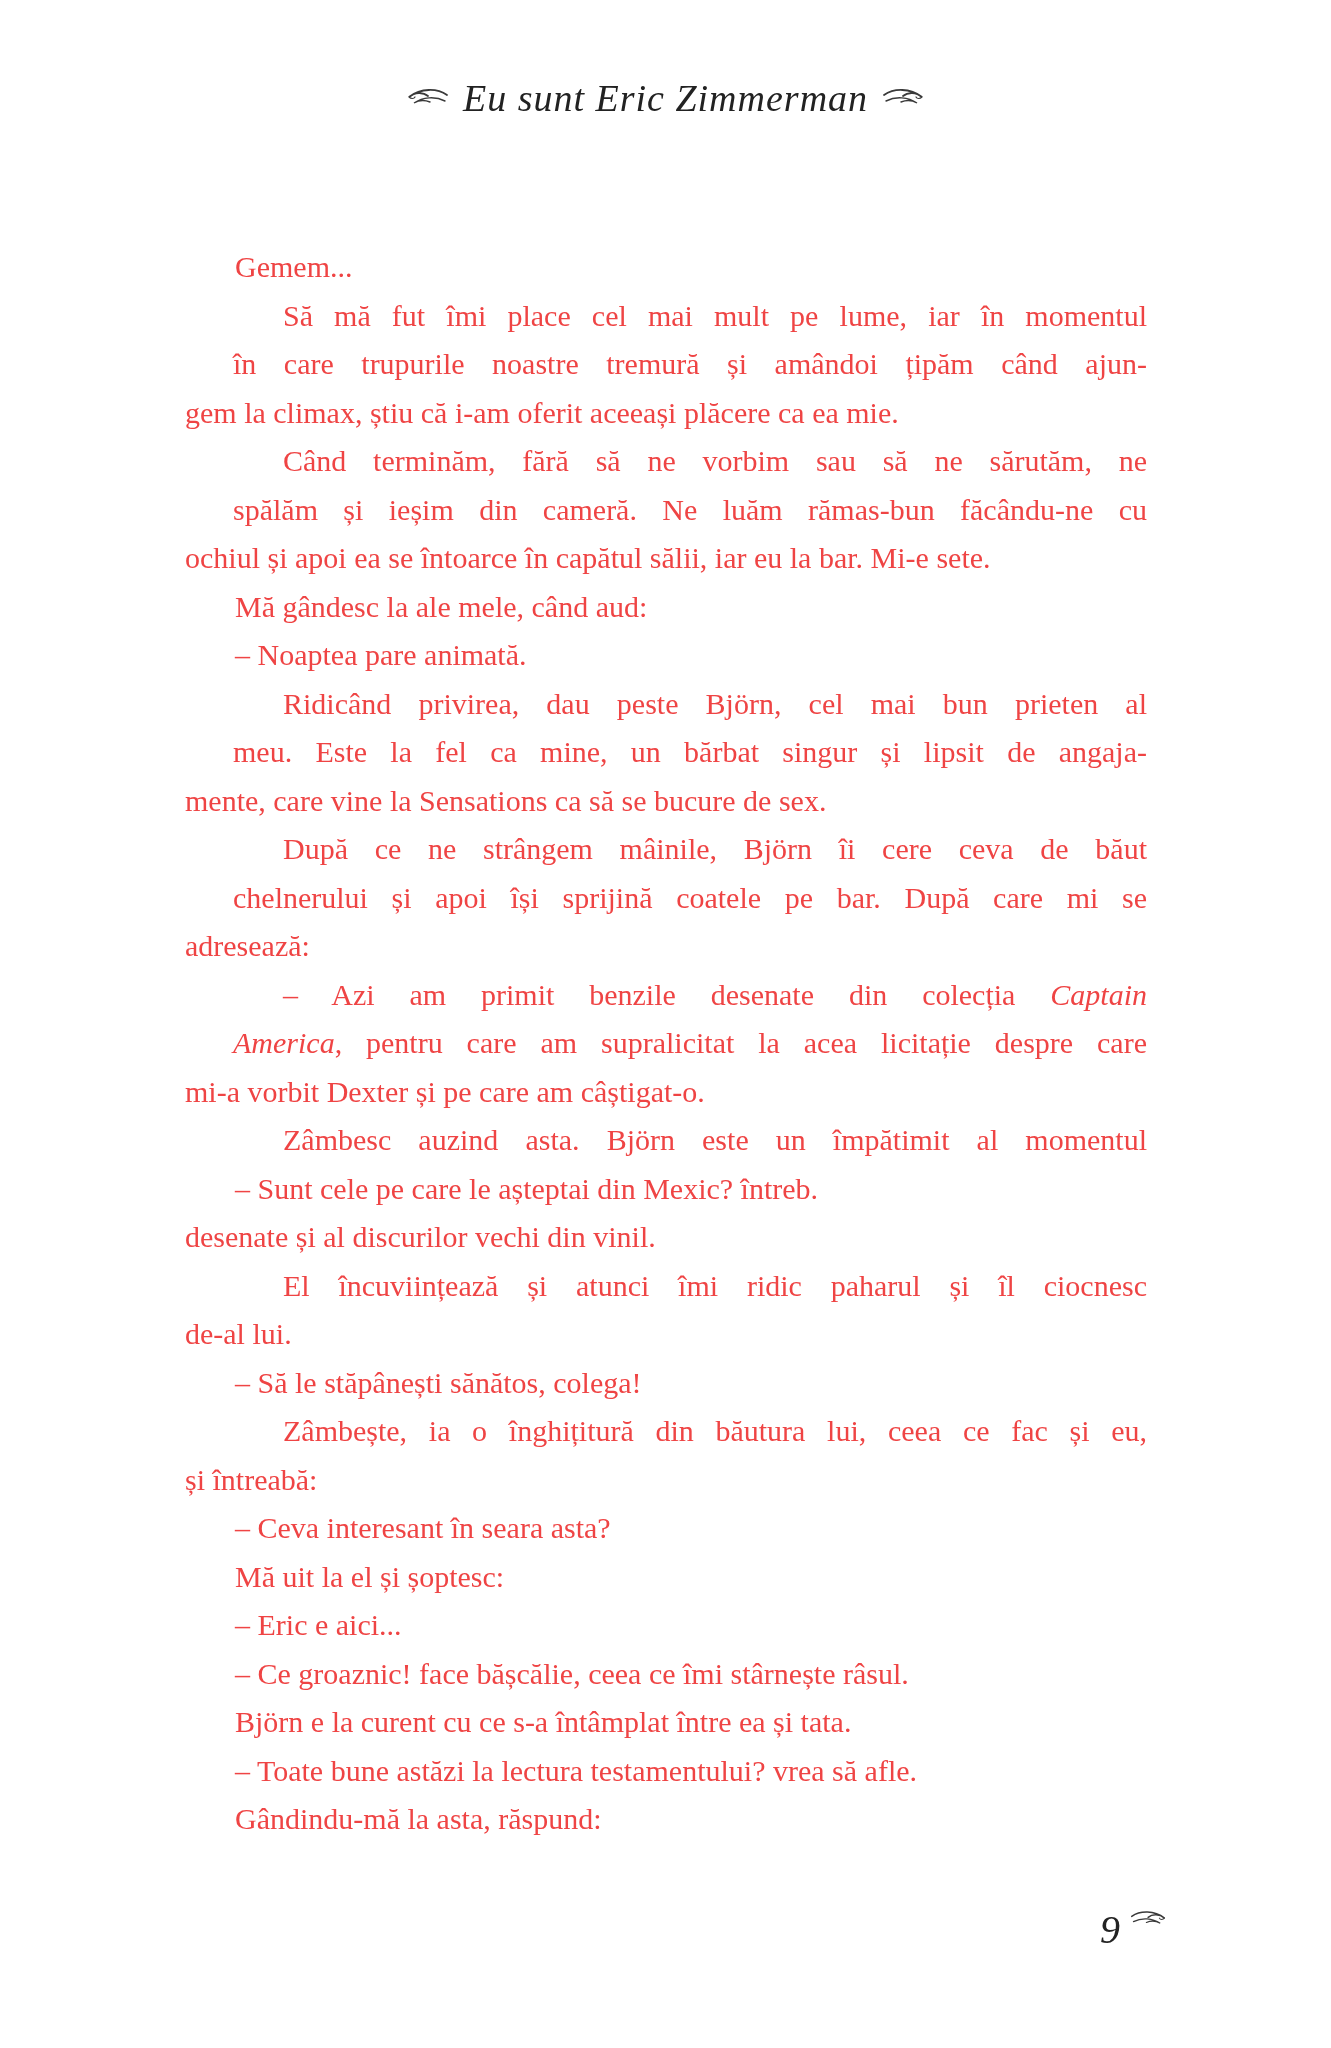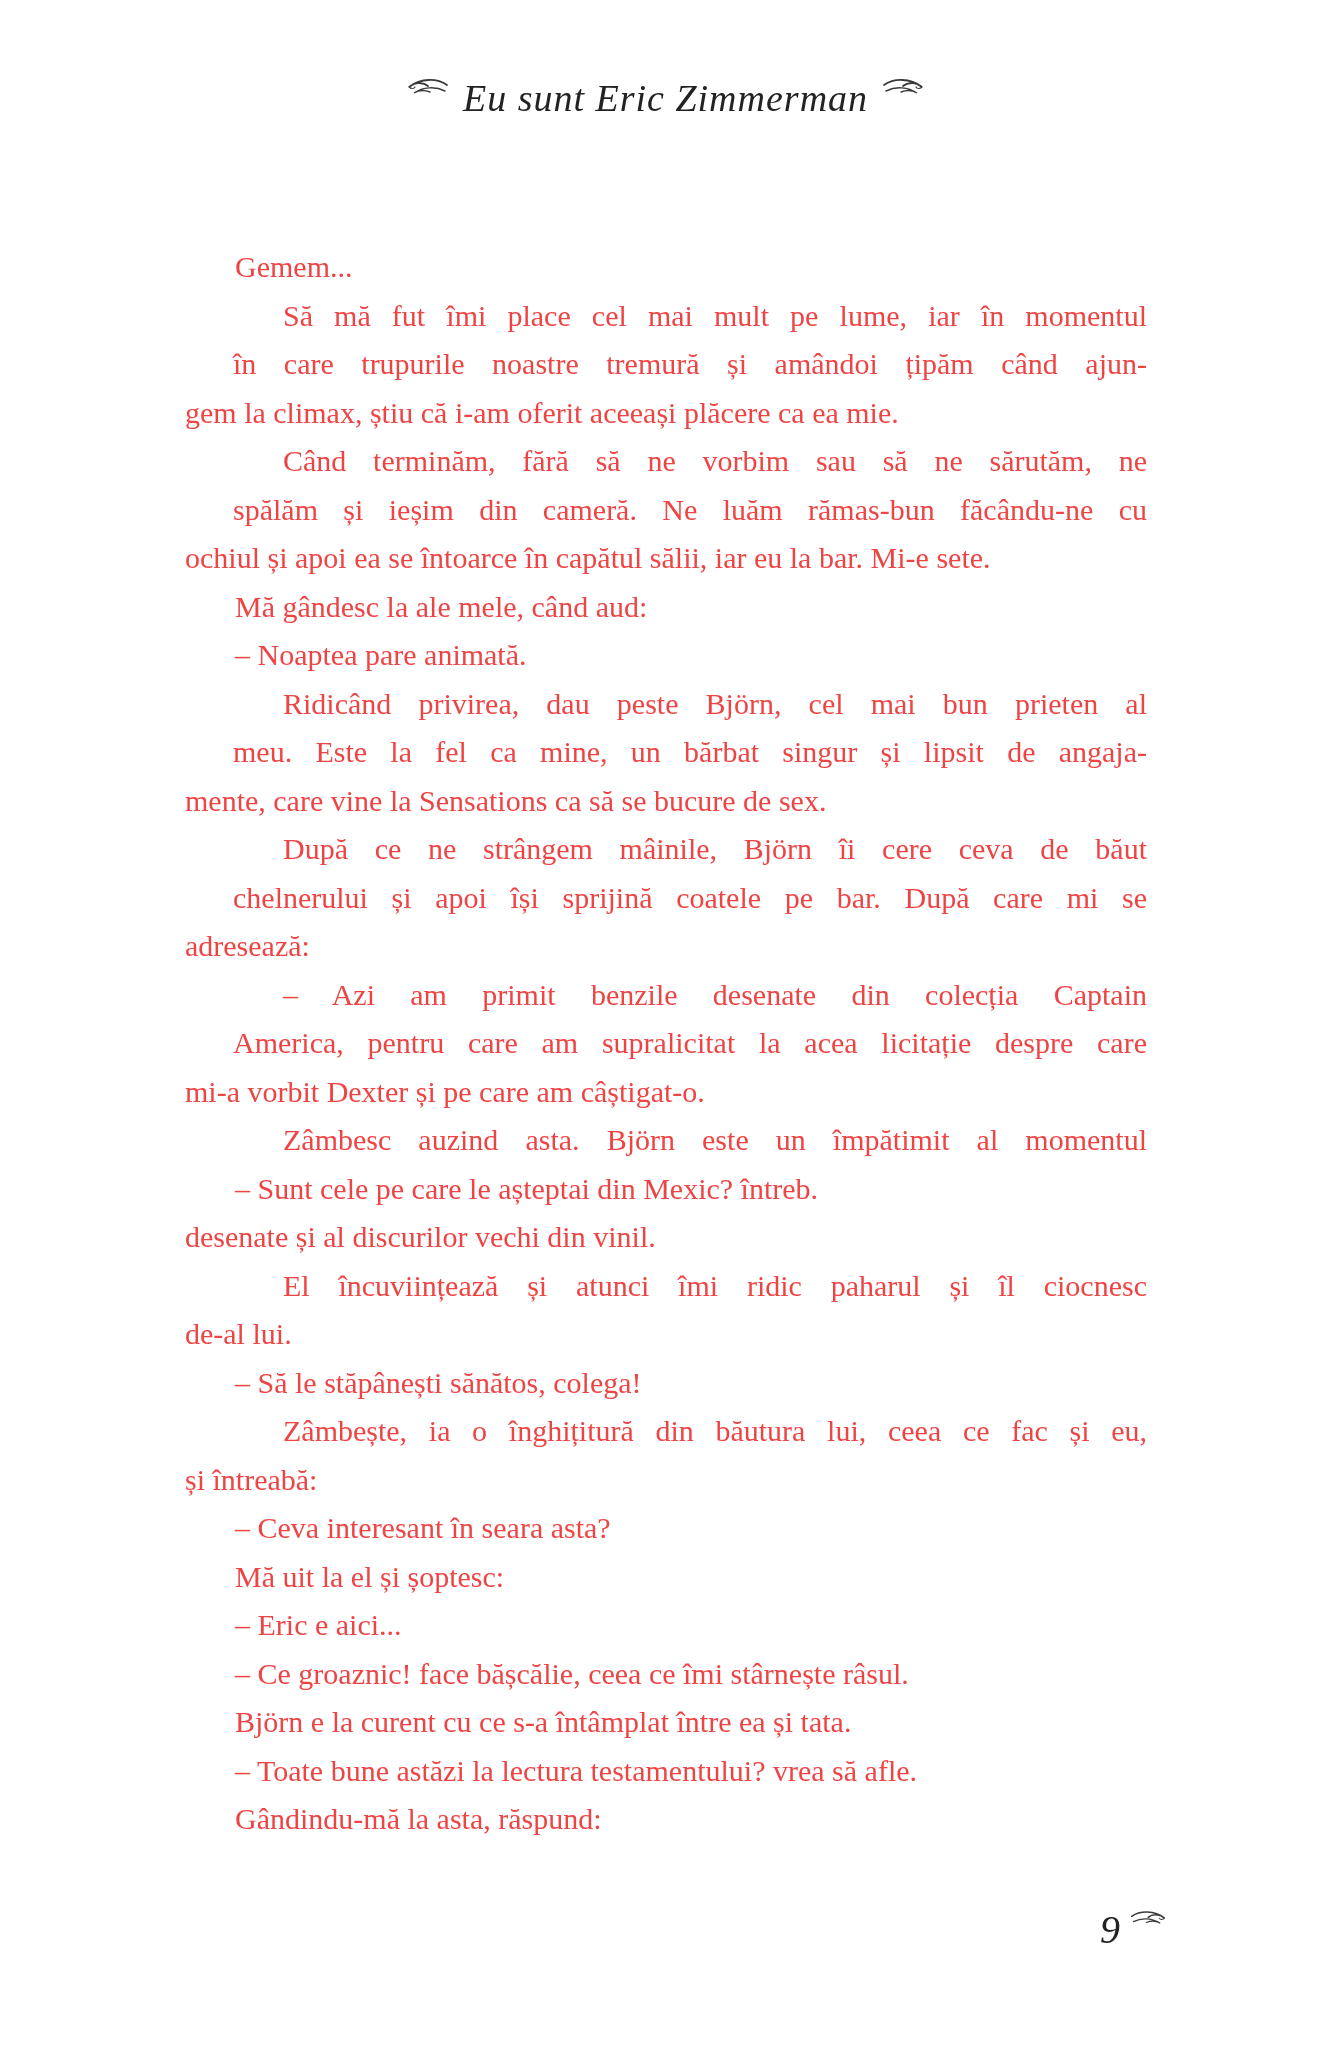--- a/index.html
+++ b/index.html
@@ -11,21 +11,21 @@
   }
   .page {
     position: relative;
     width: 1331px; height: 2048px;
     background: #ffffff;
     overflow: hidden;
   }
   .running-header {
     position: absolute;
     top: 76px; left: 0; width: 100%;
-    display: flex; justify-content: center; align-items: flex-start;
+    display: flex; justify-content: center; align-items: center;
     gap: 14px;
   }
   .header-title {
     font-style: italic;
     font-size: 38px;
     letter-spacing: 1px;
     color: #222222;
     white-space: nowrap;
   }
   .orn { display: inline-flex; align-items: center; }
@@ -43,21 +43,21 @@
     white-space: nowrap;
     text-align: left;
   }
   .line.indent { text-indent: 50px; }
   .line.jfull {
     white-space: normal;
     text-align: justify;
     text-align-last: justify;
     margin-left: 48px;
   }
-  .it { }
+  .it { font-style: italic; }
   .page-footer {
     position: absolute;
     top: 1908px; right: 163px;
     display: flex; align-items: flex-start; gap: 10px;
   }
   .page-number {
     font-style: italic;
     font-size: 40px;
     line-height: 44px;
     color: #222222;

